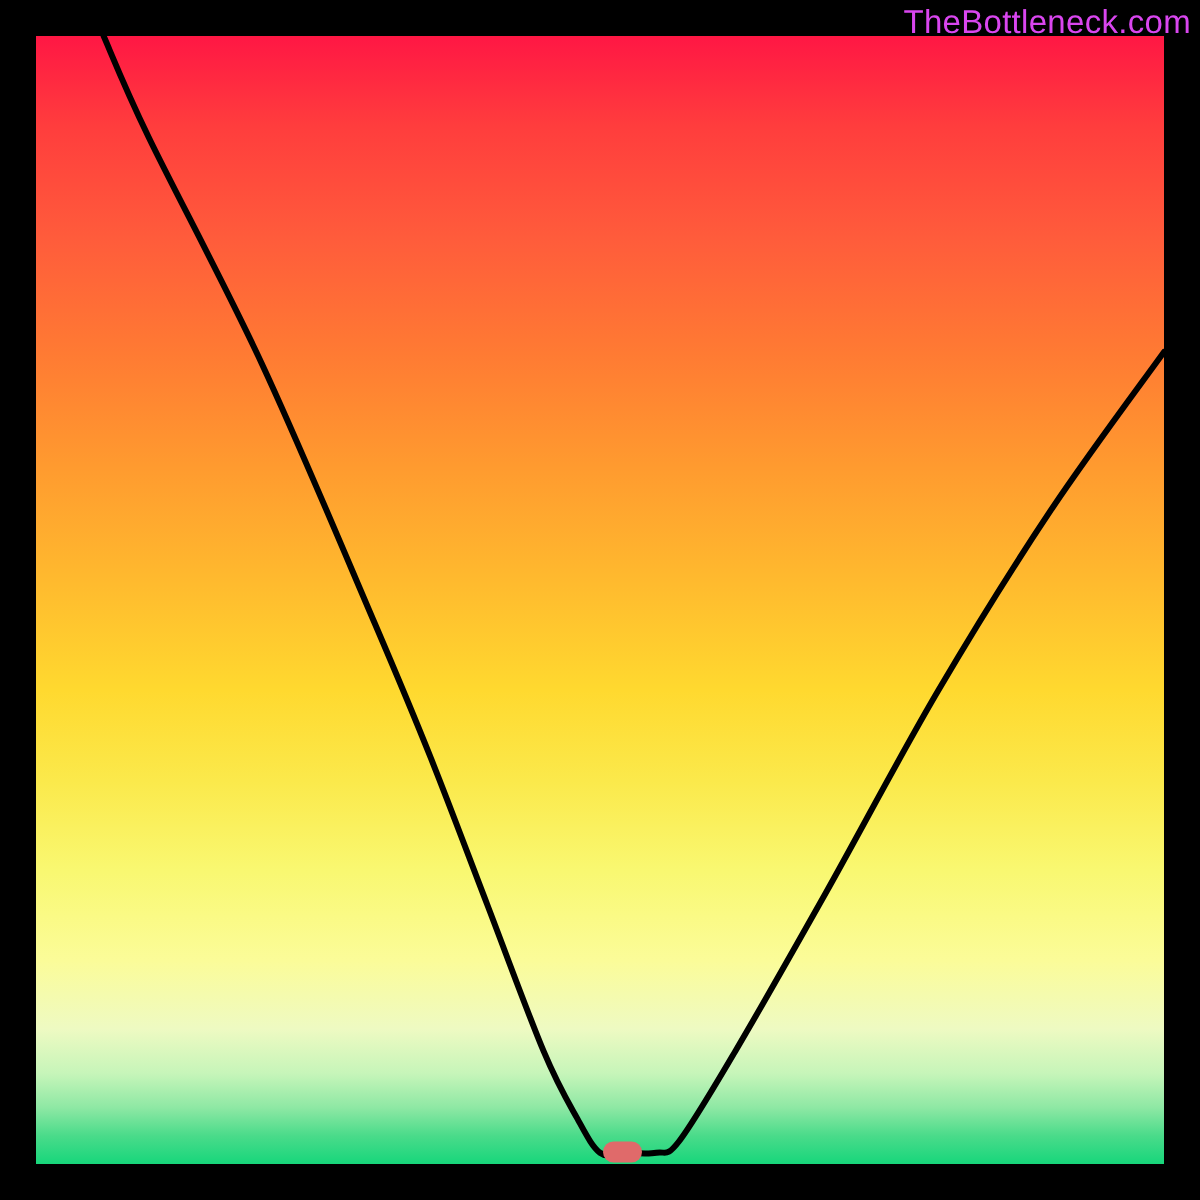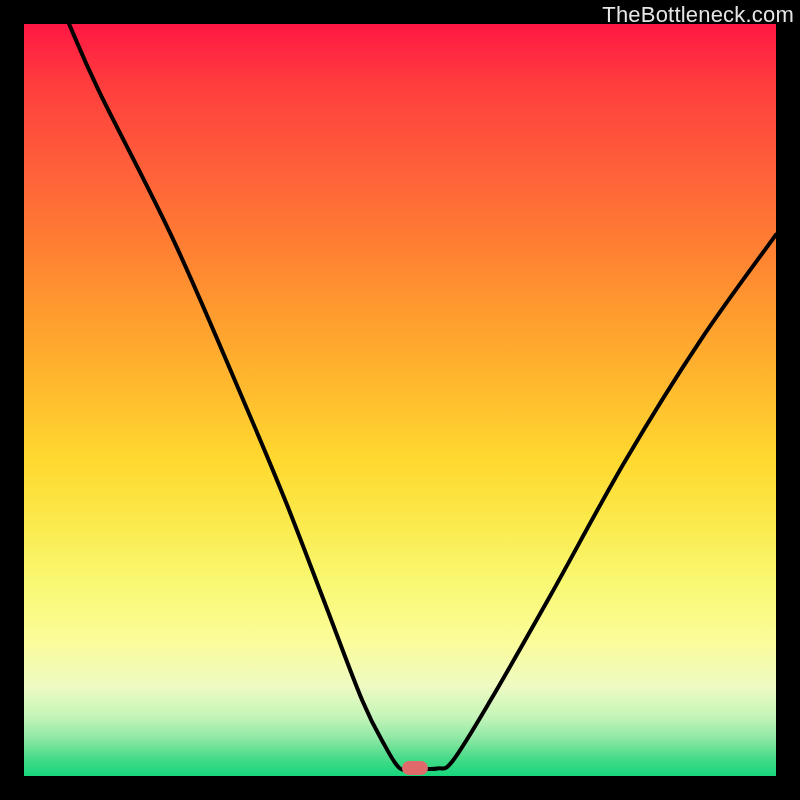--- a/index.html
+++ b/index.html
@@ -53,21 +53,21 @@
     height: 14px;
     border-radius: 7px;
     background: #e06a6a;
     transform: translate(-50%, -50%);
   }
   .attribution {
     position: absolute;
     top: 2px;
     right: 6px;
     font: 500 22px "Segoe UI", Arial, sans-serif;
-    color: #e5e5e5;
+    color: #d946ef;
     letter-spacing: 0.2px;
     text-align: right;
   }
 </style>
 </head>
 <body>
 
 <div class="chart-wrap">
   <div class="attribution">TheBottleneck.com</div>
 

